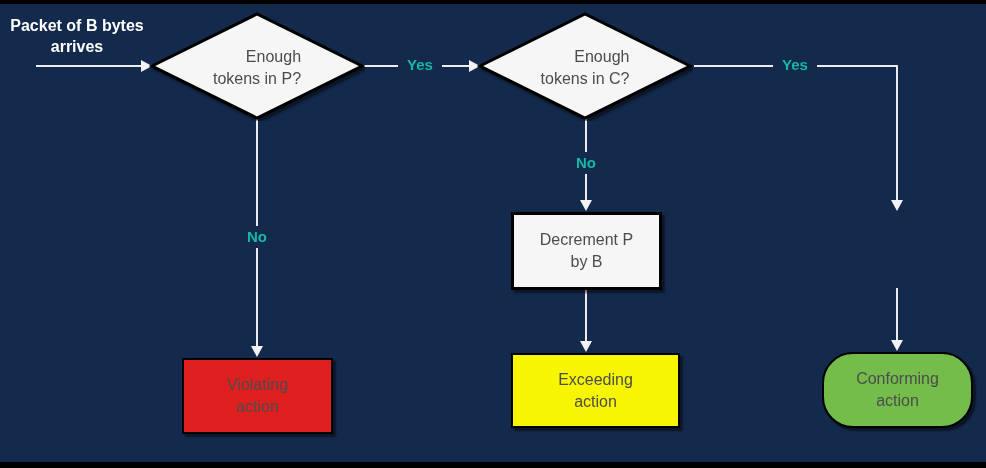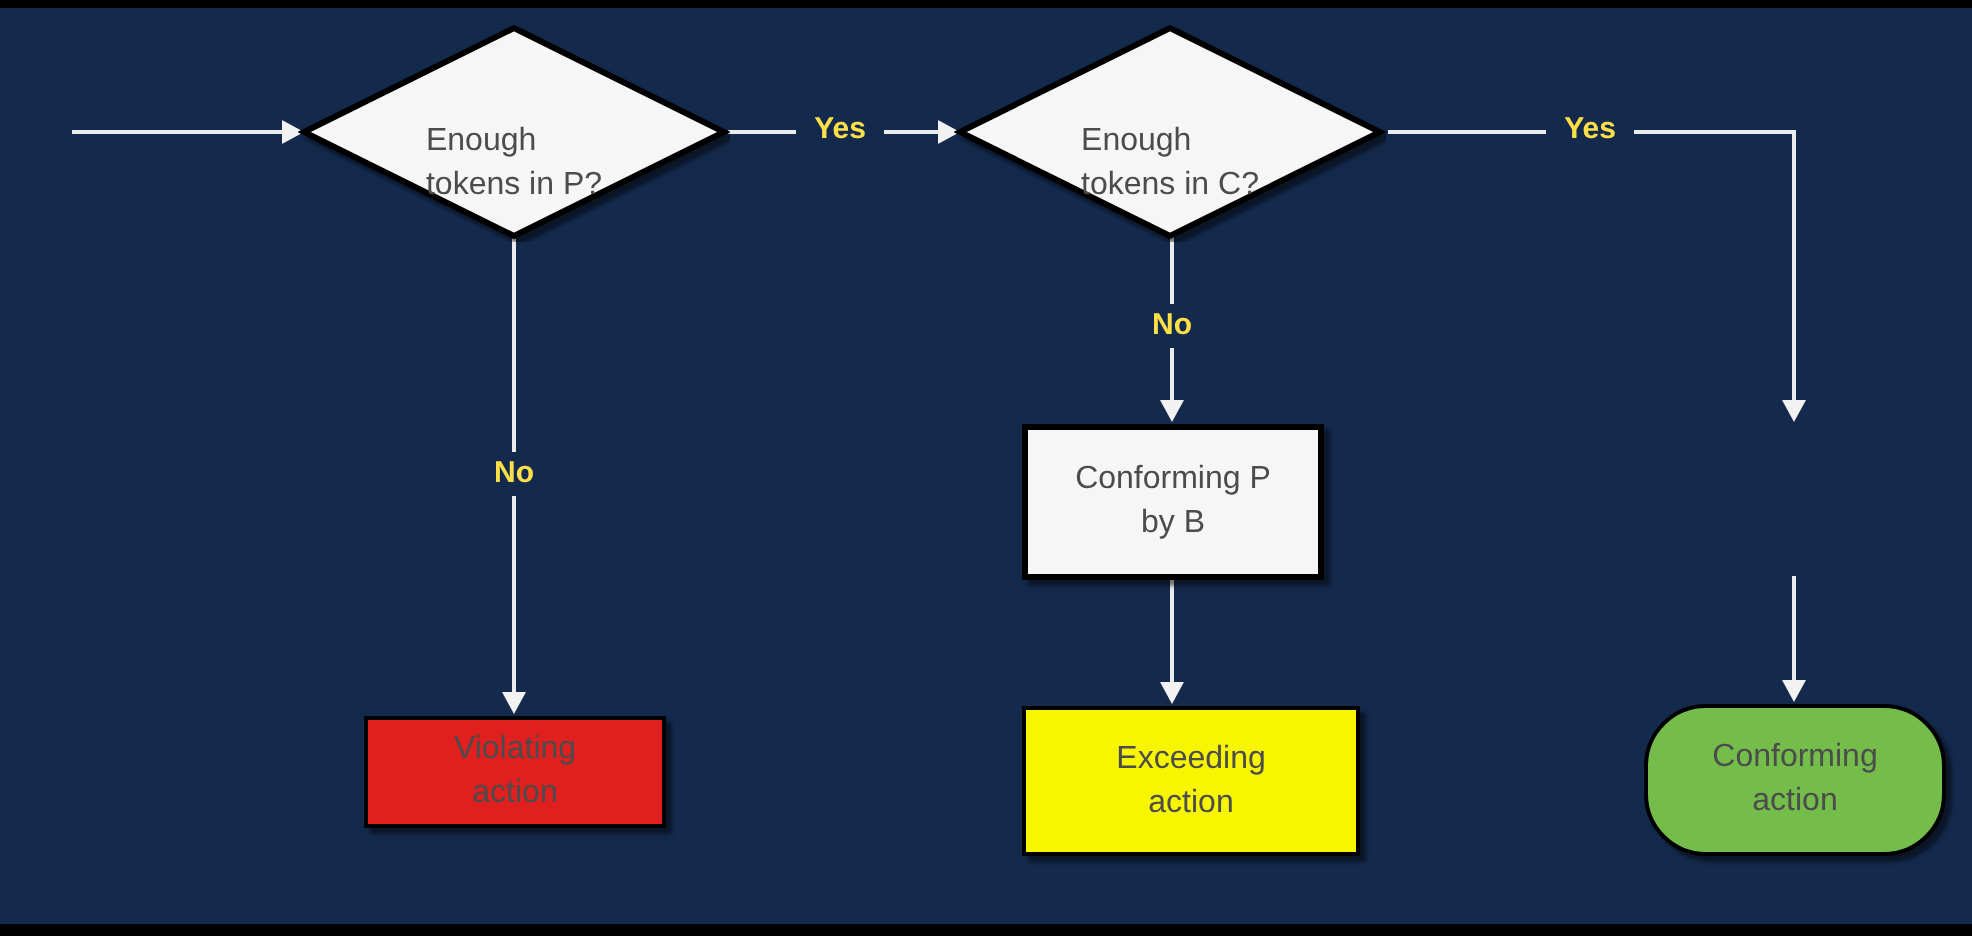--- a/index.html
+++ b/index.html
@@ -44,62 +44,64 @@
     position: absolute; width: 0; height: 0; z-index: 1;
     border-left: 6px solid transparent;
     border-right: 6px solid transparent;
     border-top: 11px solid #f2f2f2;
   }
 
   .edge-label {
     position: absolute; z-index: 2;
     width: 44px; height: 22px; line-height: 22px;
     background: #142a4d;
-    color: #fde047; font-size: 15px; font-weight: 600;
+    color: #14b8a6; font-size: 15px; font-weight: 600;
     text-align: center;
   }
 
   
   .diamond-wrap { position: absolute; width: 216px; height: 110px; z-index: 2; }
   .diamond-wrap svg { display: block; }
   .diamond-label {
-    position: absolute; left: 0; top: 16px; width: 216px; height: 110px;
+    position: absolute; left: 0; top: 2px; width: 216px; height: 110px;
     display: flex; align-items: center; justify-content: center;
-    text-align: left;
+    text-align: right;
     color: #4c4c4c; font-size: 16px; line-height: 1.35;
     white-space: pre-line;
   }
 
   
   .node {
     position: absolute; z-index: 2;
     box-sizing: border-box;
     display: flex; align-items: center; justify-content: center;
     text-align: center;
     color: #4c4c4c; font-size: 16px; line-height: 1.35;
     white-space: pre-line;
     background: #f6f6f6;
     border: 3px solid #000;
     box-shadow: 3px 3px 2px rgba(0,0,0,0.5);
   }
   .node.process-p  { left: 511px; top: 212px; width: 151px; height: 78px; }
   .node.process-pc { left: 822px; top: 212px; width: 152px; height: 76px; }
   .node.action { border-width: 2px; }
-  .node.violating  { left: 182px; top: 358px; width: 151px; height: 56px; background: #e01f1f; }
+  .node.violating  { left: 182px; top: 358px; width: 151px; height: 76px; background: #e01f1f; }
   .node.exceeding  { left: 511px; top: 353px; width: 169px; height: 75px; background: #f7f600; }
   .node.conforming { left: 822px; top: 352px; width: 151px; height: 76px; background: #74bd4b; border-radius: 31px; }
 </style>
 </head>
 <body>
 
 <div id="stage">
 
   <div class="frame-bar top"></div>
   <div class="frame-bar bottom"></div>
 
+  <div class="start-label">Packet of B bytes
+arrives</div>
 
   <div class="hline" style="left:36px; top:65px; width:106px;"></div>
   <div class="arrow-right" style="left:141px; top:60px;"></div>
 
   <div class="diamond-wrap" style="left:149px; top:11px;">
     <svg width="216" height="110" viewBox="0 0 216 110">
       <polygon points="3,55 108,3 213,55 108,107" fill="#f6f6f6" stroke="#000000" stroke-width="3" style="filter: drop-shadow(3px 3px 1px rgba(0,0,0,0.5));"></polygon>
     </svg>
     <div class="diamond-label">Enough
 tokens in P?</div>
@@ -123,21 +125,21 @@
   <div class="edge-label" style="left:773px; top:54px;">Yes</div>
 
   <div class="vline" style="left:585px; top:117px; height:85px;"></div>
   <div class="arrow-down" style="left:580px; top:200px;"></div>
   <div class="edge-label" style="left:564px; top:152px;">No</div>
 
   <div class="vline" style="left:256px; top:117px; height:231px;"></div>
   <div class="arrow-down" style="left:251px; top:346px;"></div>
   <div class="edge-label" style="left:235px; top:226px;">No</div>
 
-  <div class="node process-p">Conforming P
+  <div class="node process-p">Decrement P
 by B</div>
 
 
   <div class="vline" style="left:585px; top:290px; height:52px;"></div>
   <div class="arrow-down" style="left:580px; top:341px;"></div>
 
   <div class="vline" style="left:896px; top:288px; height:53px;"></div>
   <div class="arrow-down" style="left:891px; top:340px;"></div>
 
   <div class="node action violating">Violating

